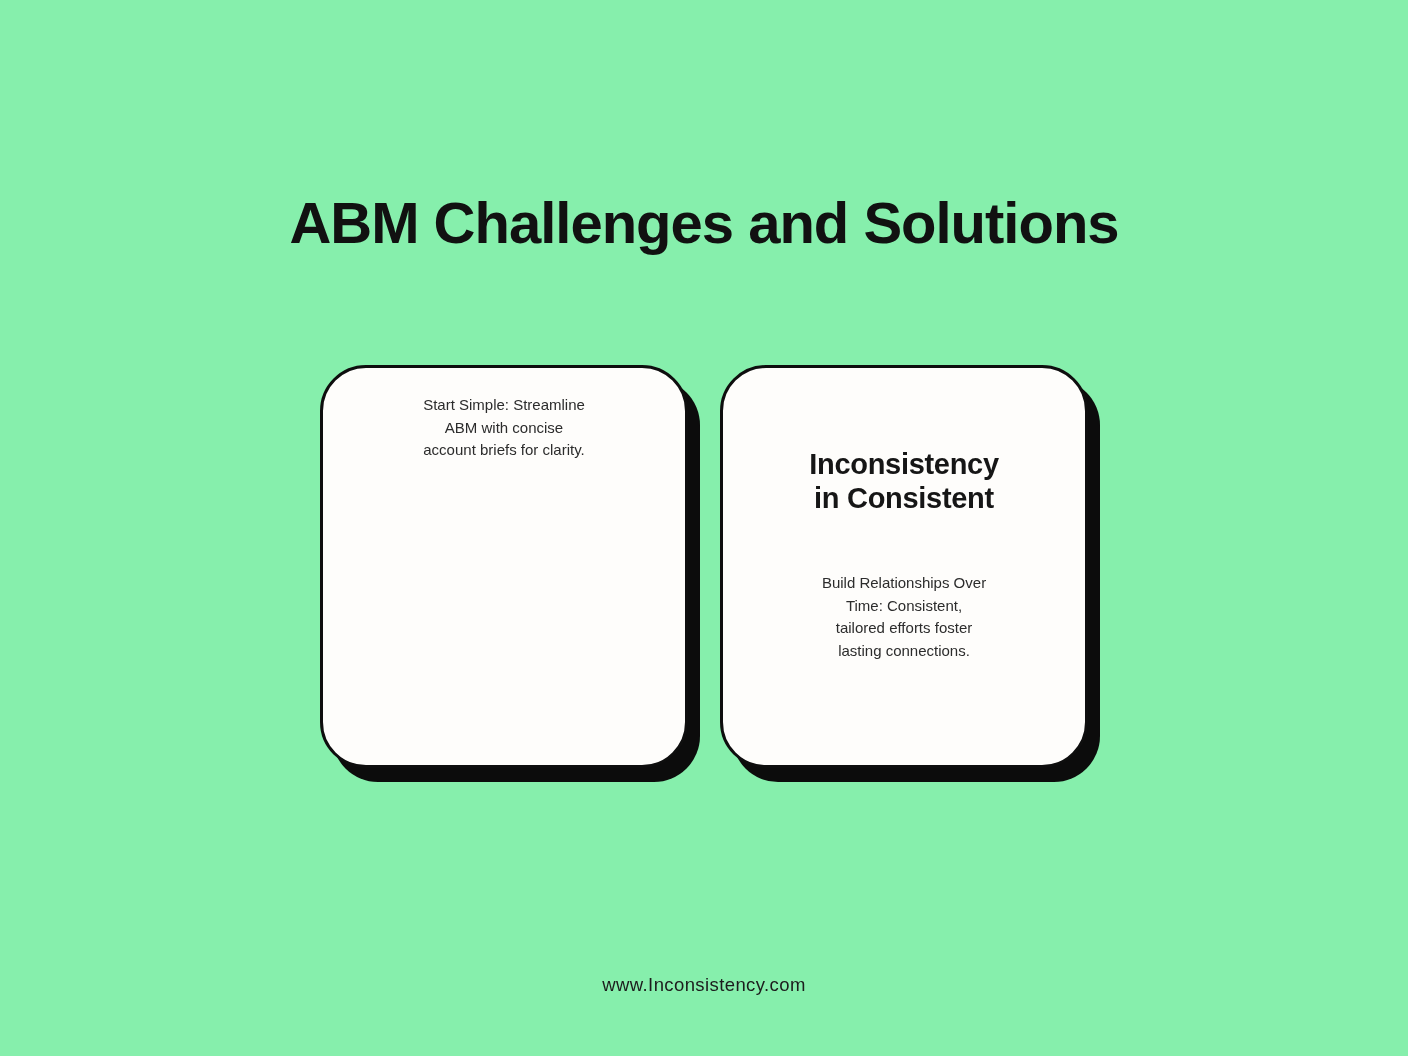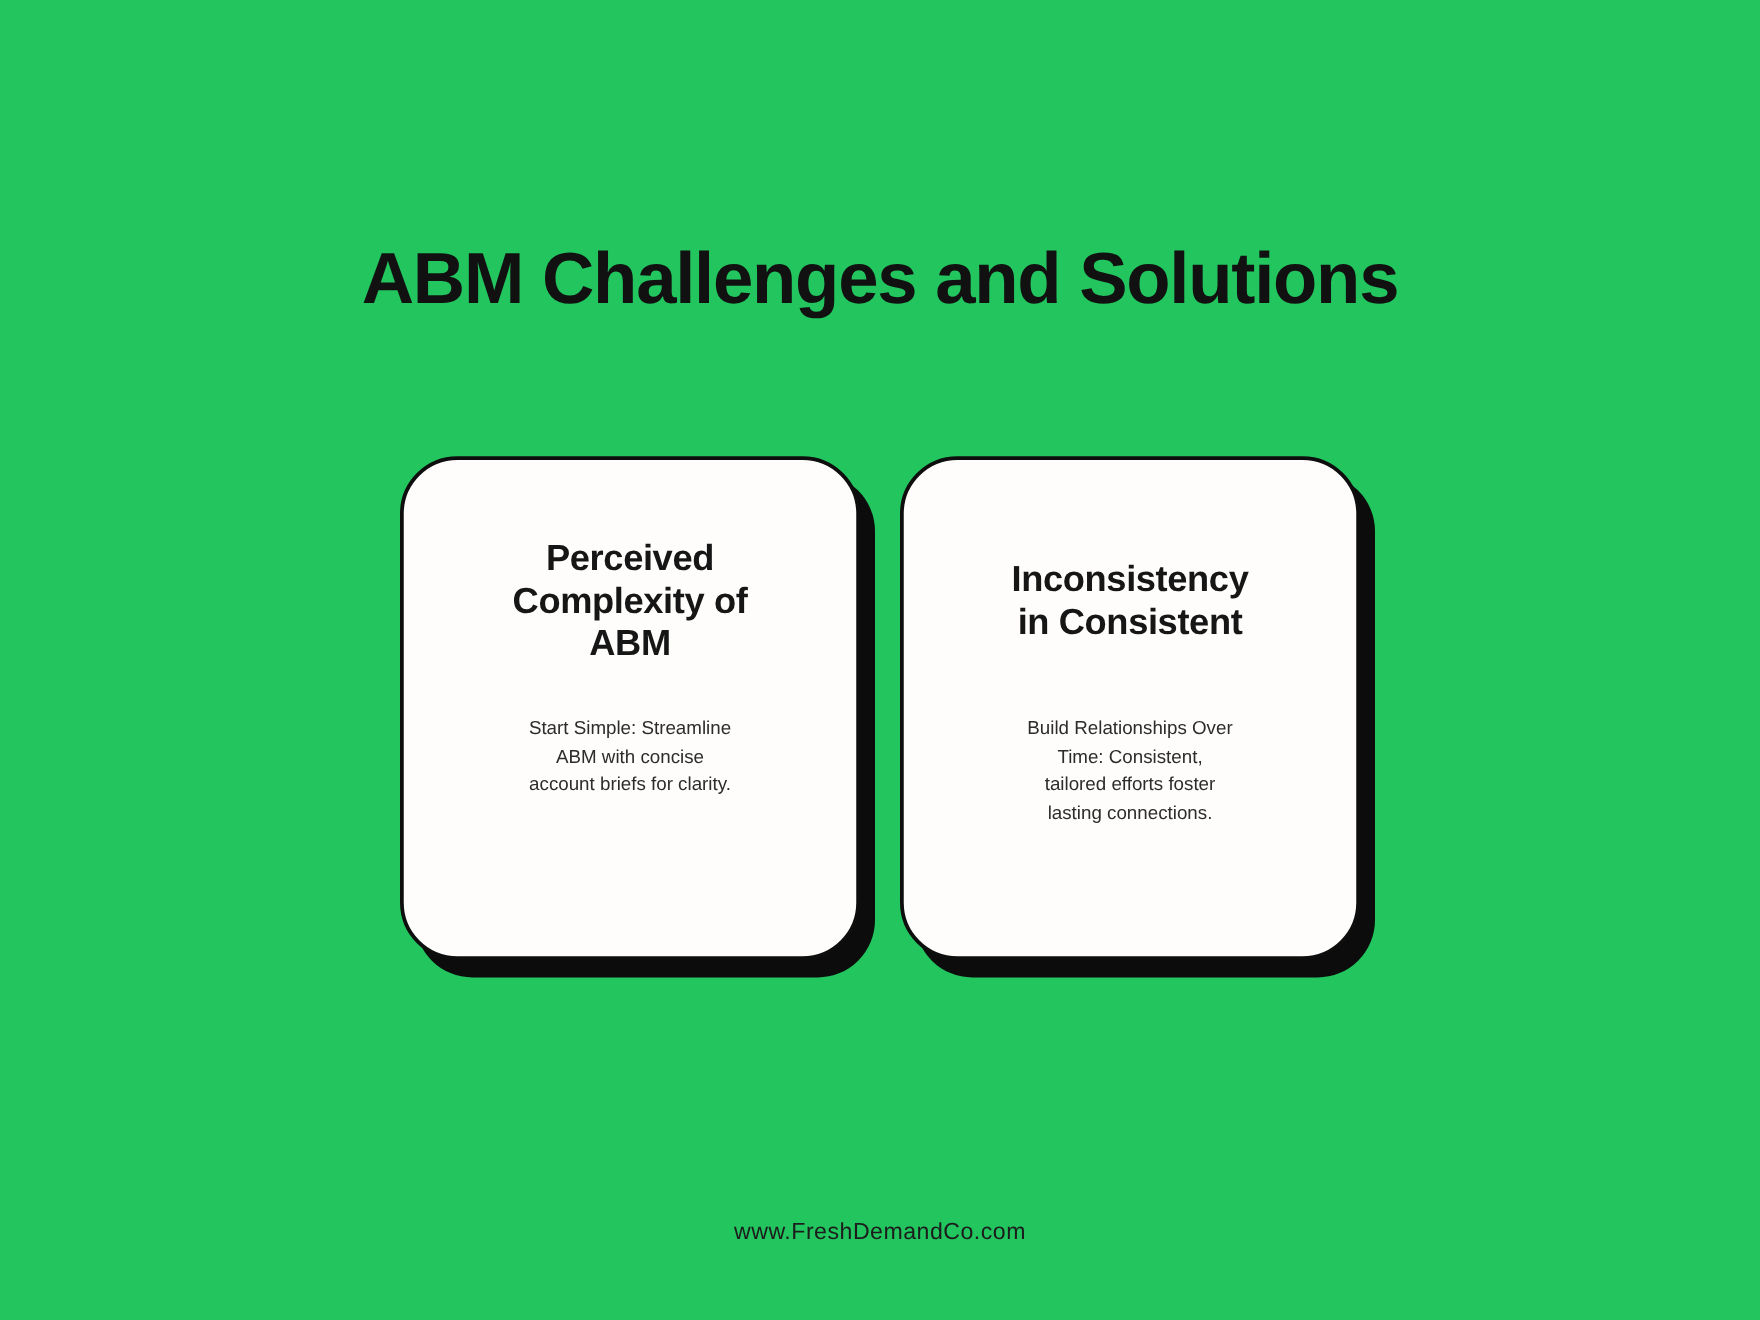--- a/index.html
+++ b/index.html
@@ -3,21 +3,21 @@
 <meta charset="utf-8">
 <style>
   html, body {
     margin: 0;
     padding: 0;
   }
   .canvas {
     position: relative;
     width: 1408px;
     height: 1056px;
-    background: #22c55e;
+    background: #86efac;
     overflow: hidden;
     font-family: "Liberation Sans", sans-serif;
   }
   .page-title {
     position: absolute;
     top: 152px;
     left: 0;
     width: 100%;
     text-align: center;
     font-size: 58px;
@@ -80,35 +80,32 @@
 </head>
 <body>
 
 <div class="canvas">
 
   <h1 class="page-title">ABM Challenges and Solutions</h1>
 
   <div class="cards-row">
 
     <div class="card">
-      <div class="card-title">Perceived
-Complexity of
-ABM</div>
       <div class="card-body">Start Simple: Streamline
 ABM with concise
 account briefs for clarity.</div>
     </div>
 
     <div class="card">
       <div class="card-title">Inconsistency
 in Consistent</div>
       <div class="card-body">Build Relationships Over
 Time: Consistent,
 tailored efforts foster
 lasting connections.</div>
     </div>
 
 
   </div>
 
-  <div class="footer-url">www.FreshDemandCo.com</div>
+  <div class="footer-url">www.Inconsistency.com</div>
 
 </div>
 
 </body></html>

